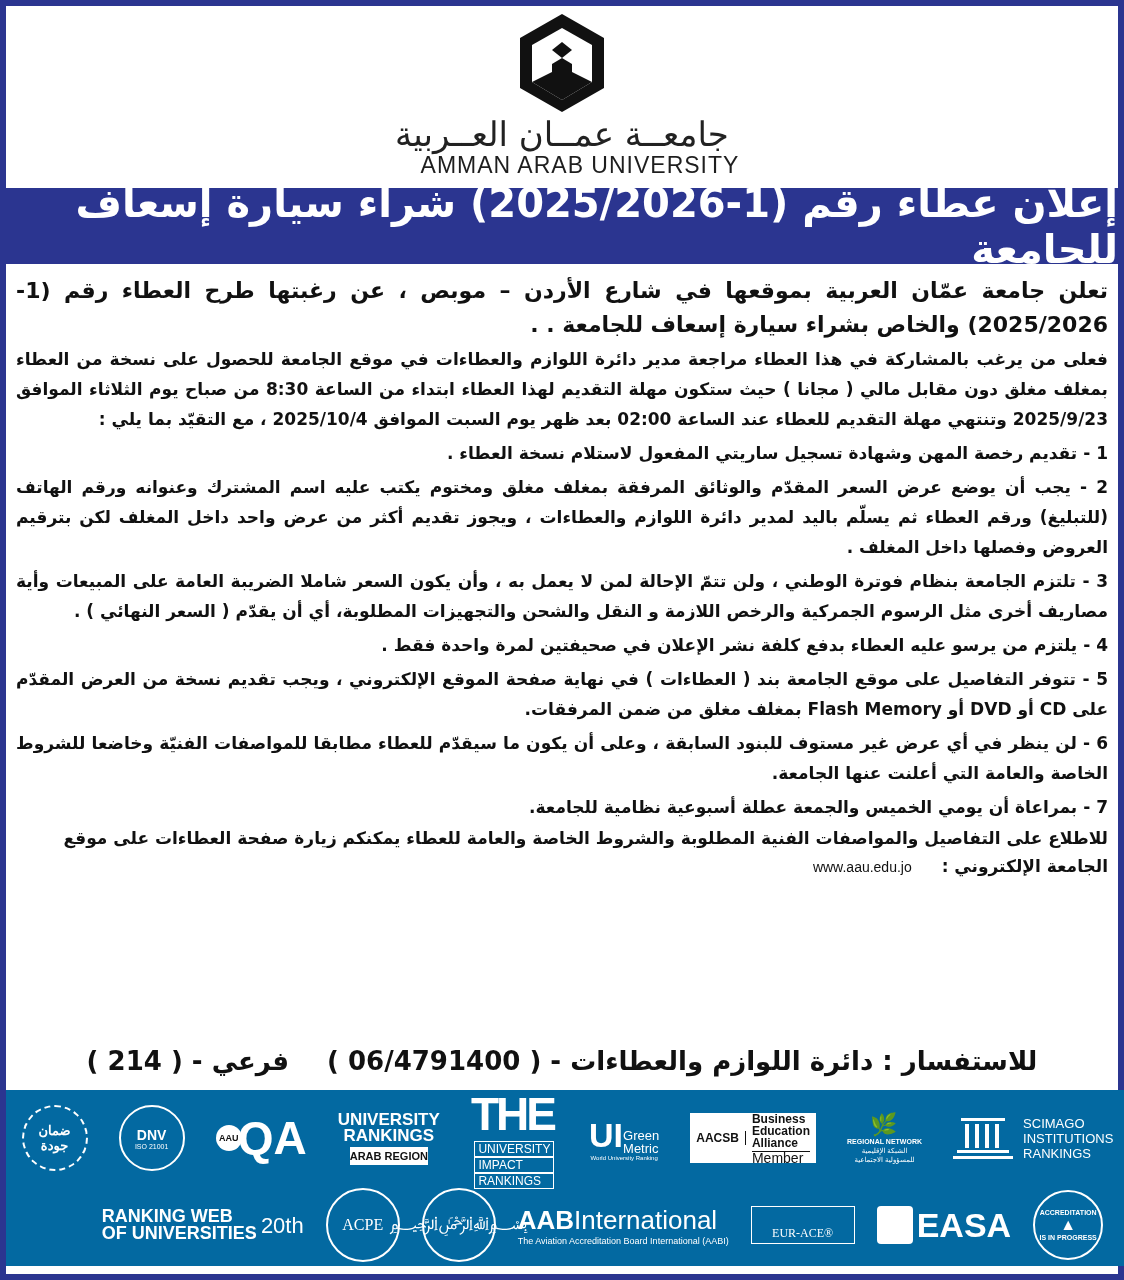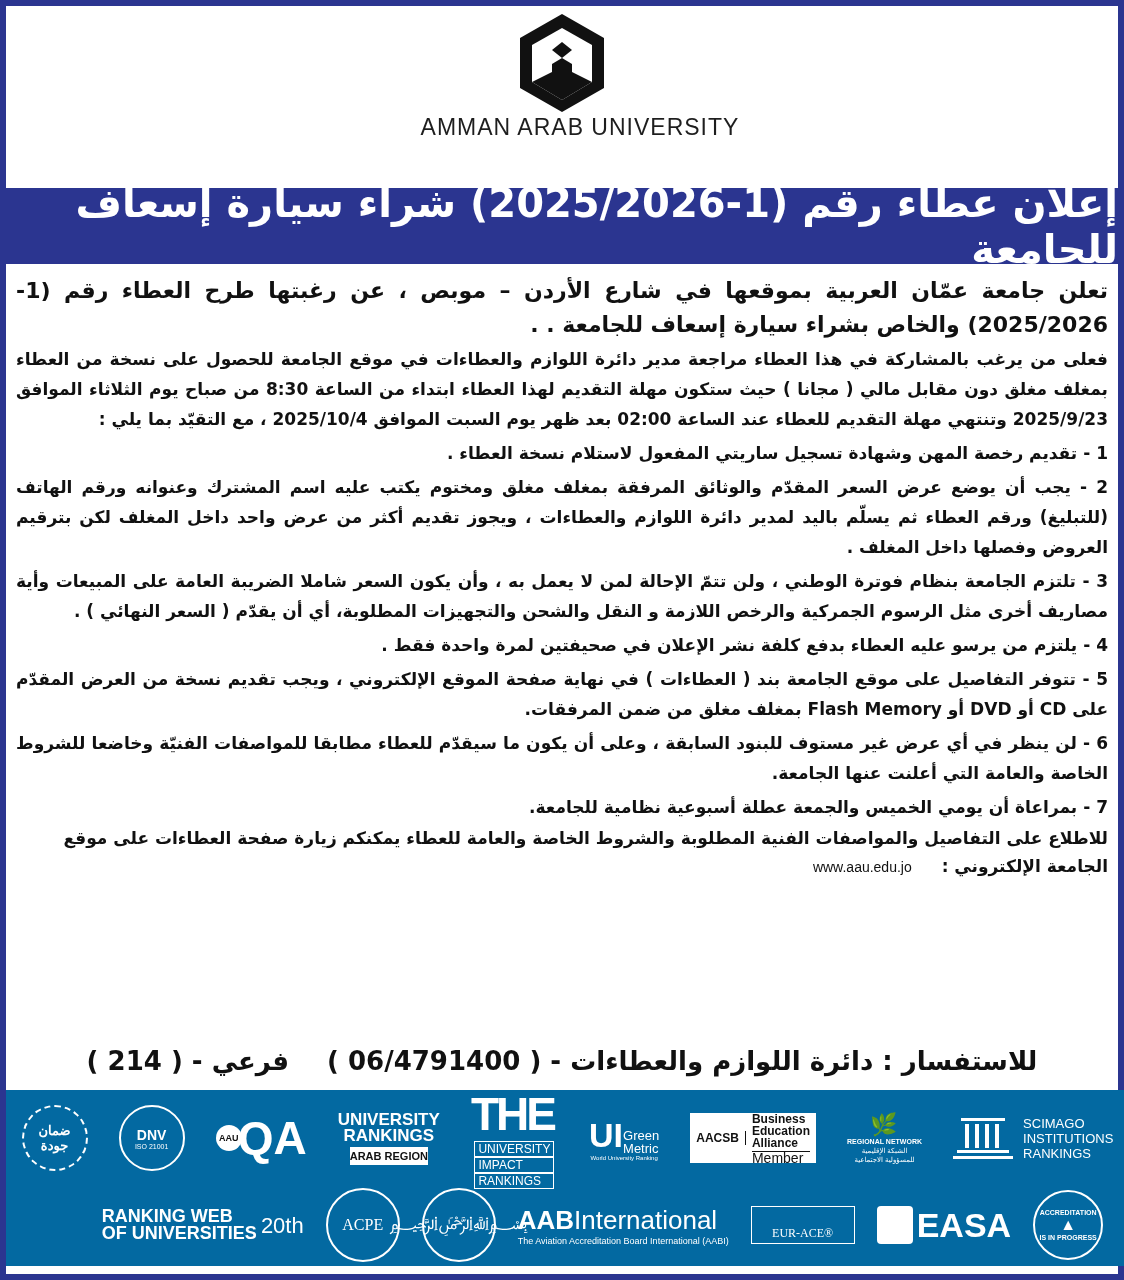--- a/index.html
+++ b/index.html
@@ -97,20 +97,21 @@
 
   <div class="logo-wrap">
     <svg class="logo-mark" viewBox="0 0 92 102">
       <polygon points="46,2 88,26 88,76 46,100 4,76 4,26" fill="#111"></polygon>
       <polygon points="46,16 76,33 76,70 46,88 16,70 16,33" fill="#fff"></polygon>
       <polygon points="46,30 56,38 46,46 36,38" fill="#111"></polygon>
       <polygon points="36,52 46,46 56,52 56,82 46,88 36,82" fill="#111"></polygon>
       <polygon points="16,70 36,60 36,82" fill="#111"></polygon>
       <polygon points="76,70 56,60 56,82" fill="#111"></polygon>
     </svg>
+    <div class="logo-ar">جامعــة عمــان العــربية</div>
     <div class="logo-en">AMMAN ARAB UNIVERSITY</div>
   </div>
 
   <div class="title-bar">
     <span>إعلان عطاء رقم (1-2025/2026) شراء سيارة إسعاف للجامعة</span>
   </div>
 
   <div class="body-text">
     <p class="intro">تعلن جامعة عمّان العربية بموقعها في شارع الأردن – موبص ، عن رغبتها طرح العطاء رقم (1-2025/2026) والخاص بشراء سيارة إسعاف للجامعة . .</p>
     <p class="para">فعلى من يرغب بالمشاركة في هذا العطاء مراجعة مدير دائرة اللوازم والعطاءات في موقع الجامعة للحصول على نسخة من العطاء بمغلف مغلق دون مقابل مالي ( مجانا ) حيث ستكون مهلة التقديم لهذا العطاء ابتداء من الساعة 8:30 من صباح يوم الثلاثاء الموافق 2025/9/23 وتنتهي مهلة التقديم للعطاء عند الساعة 02:00 بعد ظهر يوم السبت الموافق 2025/10/4 ، مع التقيّد بما يلي :</p>

